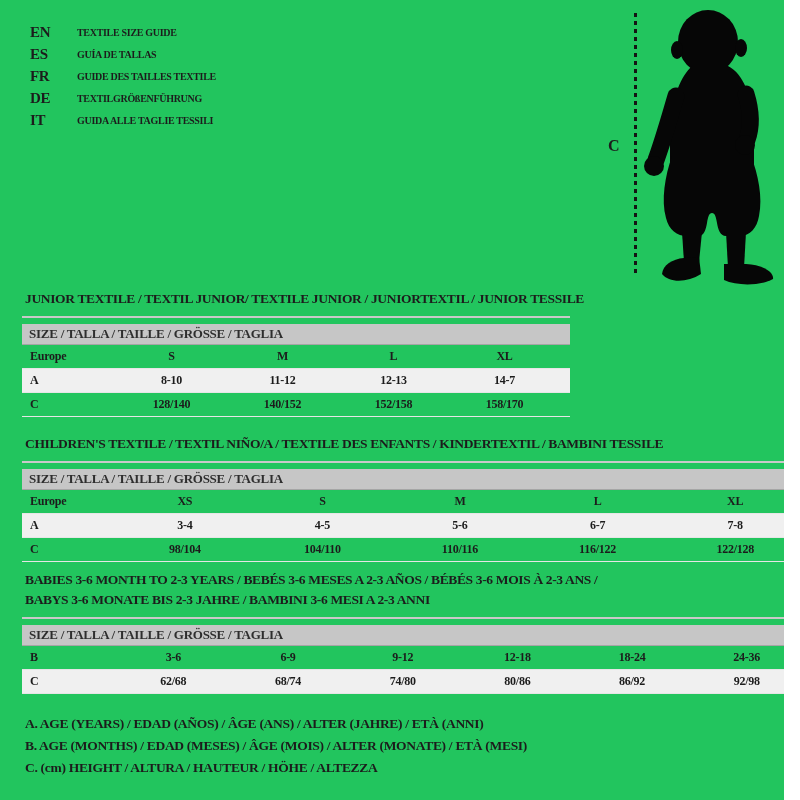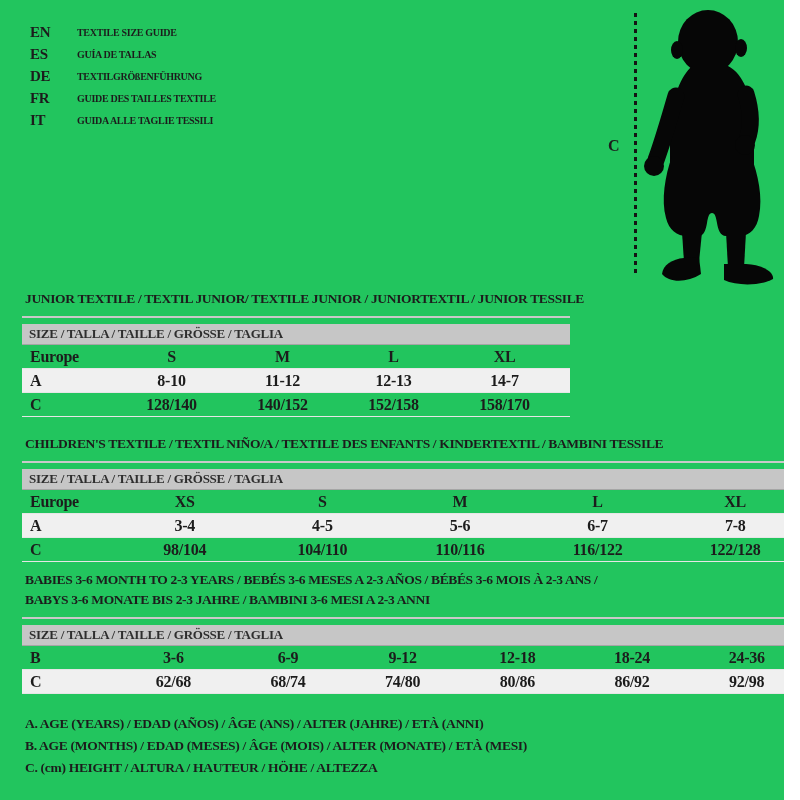--- a/index.html
+++ b/index.html
@@ -23,21 +23,21 @@
   #sections{position:absolute;left:22px;top:289px;width:766px;}
   .sec-title{margin:0 0 7px 3px;font-weight:700;font-size:13.5px;letter-spacing:-0.35px;line-height:20px;white-space:nowrap;}
   .sec-childrens-textile{margin-top:17px;}
   .sec-babies{margin-top:8px;}
 
   .size-table{width:766px;}
   .sec-junior-textile .size-table{width:548px;}
   .rule{height:2px;background:#c9c9c9;margin-bottom:6px;}
   .size-header{height:20px;line-height:20px;background:#c6c6c6;border-bottom:1px solid #a5a5a5;
                padding-left:7px;font-size:13px;font-weight:700;letter-spacing:-0.25px;color:#2e2e2e;}
-  .t-row{display:flex;height:23px;line-height:23px;font-size:16px;font-weight:700;
+  .t-row{display:flex;height:23px;line-height:23px;font-size:12px;font-weight:700;
          letter-spacing:-0.25px;border-bottom:1px solid #e6e6e6;gap:32px;}
   .t-row.shaded{background:#f0f0f0;}
   .sec-junior-textile .t-row{padding-right:26px;}
   .t-label{width:78px;padding-left:8px;box-sizing:border-box;}
   .t-cell{flex:1;text-align:center;}
 
   
   #footnotes{position:absolute;left:25px;top:713px;}
   .footnote{height:22px;line-height:22px;font-size:13.5px;font-weight:700;letter-spacing:-0.3px;white-space:nowrap;}
 </style>
@@ -49,26 +49,26 @@
   <div class="langs" id="langs">
       <div class="lang-row">
         <span class="lang-code">EN</span>
         <span class="lang-title">TEXTILE SIZE GUIDE</span>
       </div>
       <div class="lang-row">
         <span class="lang-code">ES</span>
         <span class="lang-title">GUÍA DE TALLAS</span>
       </div>
       <div class="lang-row">
+        <span class="lang-code">FR</span>
+        <span class="lang-title">GUIDE DES TAILLES TEXTILE</span>
+      </div>
+      <div class="lang-row">
         <span class="lang-code">DE</span>
         <span class="lang-title">TEXTILGRÖßENFÜHRUNG</span>
-      </div>
-      <div class="lang-row">
-        <span class="lang-code">FR</span>
-        <span class="lang-title">GUIDE DES TAILLES TEXTILE</span>
       </div>
       <div class="lang-row">
         <span class="lang-code">IT</span>
         <span class="lang-title">GUIDA ALLE TAGLIE TESSILI</span>
       </div>
     </div>
 
   <div class="figure">
     <span class="figure-label">C</span>
     <div class="dotted"></div>

